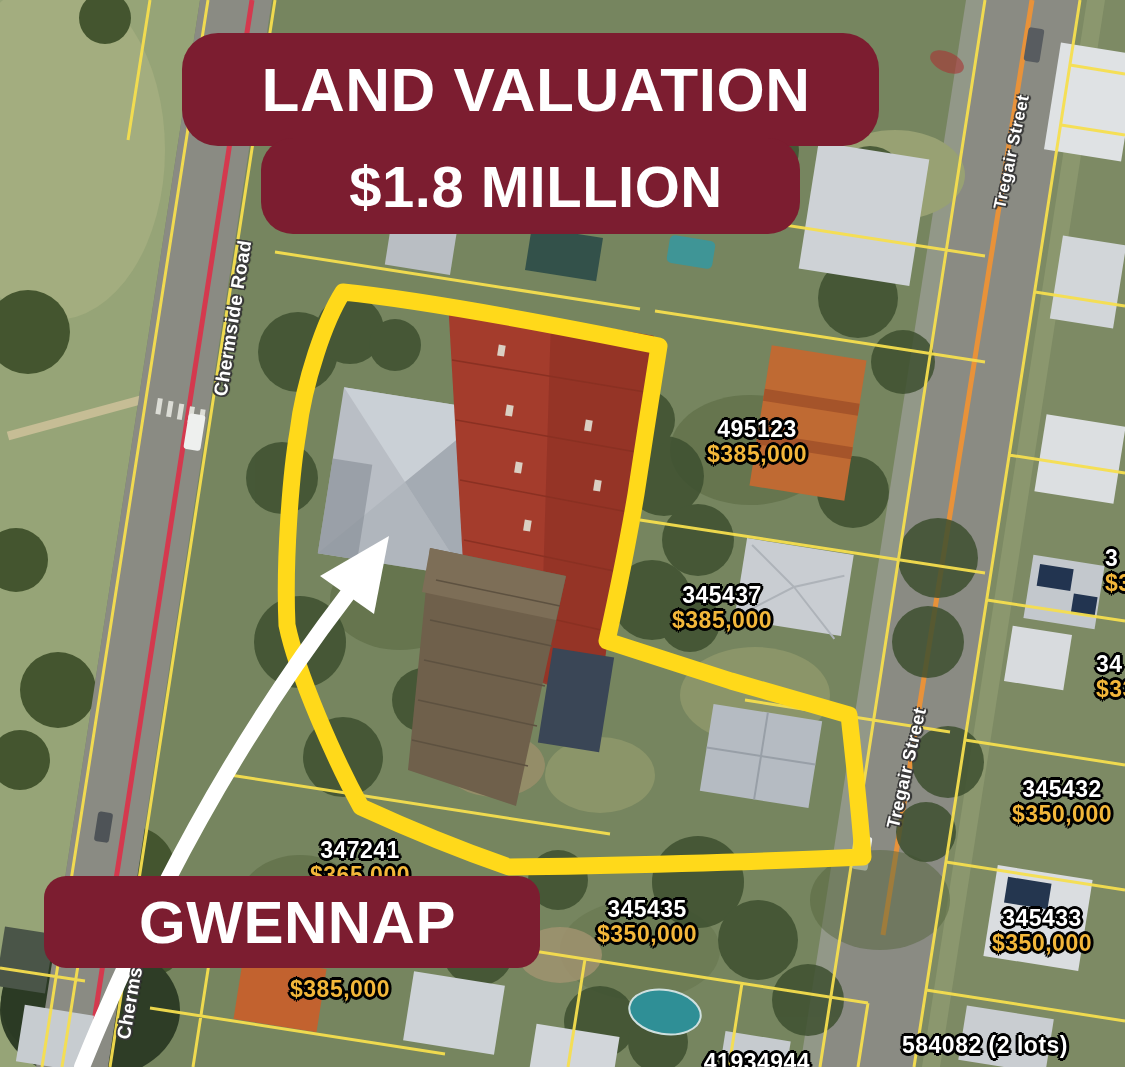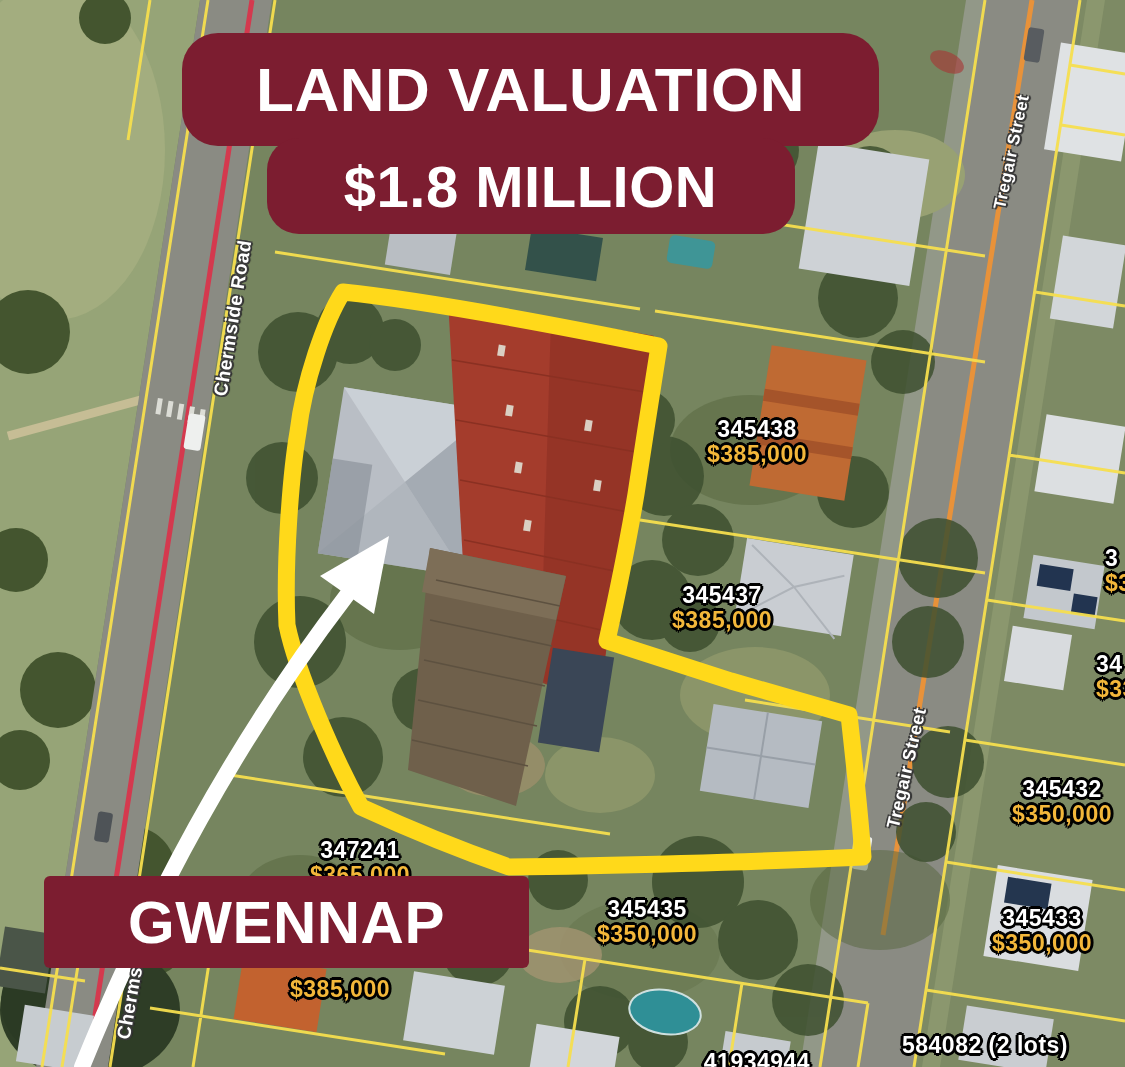--- a/index.html
+++ b/index.html
@@ -18,28 +18,28 @@
      text-shadow:-2px -2px 0 #000,2px -2px 0 #000,-2px 2px 0 #000,2px 2px 0 #000,
                  0 -3px 0 #000,0 3px 0 #000,-3px 0 0 #000,3px 0 0 #000;}
 
   
   .street-label{position:absolute;font-weight:bold;color:#fff;white-space:nowrap;
      letter-spacing:.5px;pointer-events:none;
      text-shadow:-1.5px -1.5px 0 #3a3a3a,1.5px -1.5px 0 #3a3a3a,
                  -1.5px 1.5px 0 #3a3a3a,1.5px 1.5px 0 #3a3a3a,0 2px 1px #222;}
 
   
-  .banner-text{color:#fff;font-weight:bold;letter-spacing:.5px;}
+  .banner-text{color:#fff;font-weight:bold;letter-spacing:.5px;padding-left:11px;}
   #banner-top{position:absolute;left:182px;top:33px;width:697px;}
   #banner-line1{height:113px;border-radius:36px;display:flex;align-items:center;
                 justify-content:center;font-size:62px;}
   #banner-line2{width:528px;height:96px;margin:-8px auto 0;border-radius:32px;
                 display:flex;align-items:center;justify-content:center;font-size:58px;}
   #banner-name{position:absolute;left:44px;top:876px;width:485px;height:92px;
-               border-radius:6px;display:flex;align-items:center;justify-content:center;
+               border-radius:22px;display:flex;align-items:center;justify-content:center;
                font-size:60px;}
 </style>
 </head>
 <body>
 
 <div id="stage">
 
 <svg id="map-svg" width="1125" height="1067" viewBox="0 0 1125 1067">
 
   <rect x="0" y="0" width="1125" height="1067" fill="#76855f"></rect>
@@ -269,21 +269,21 @@
     C284,560 291,473 298,432
     C304,382 325,320 343,292 Z"></path>
 
   <g>
     <path d="M82,1067 Q190,800 347,595" stroke="#ffffff" stroke-width="16" stroke-linecap="round" fill="none"></path>
     <polygon points="389,536 374,614 320,576" fill="#ffffff"></polygon>
   </g>
 </svg>
 
   <div class="lot-label" style="left:757px;top:417px">
-    <span class="lot-id">345438</span>
+    <span class="lot-id">495123</span>
     <span class="lot-value">$385,000</span>
   </div>
   <div class="lot-label" style="left:722px;top:583px">
     <span class="lot-id">345437</span>
     <span class="lot-value">$385,000</span>
   </div>
   <div class="lot-label" style="left:360px;top:838px">
     <span class="lot-id">347241</span>
     <span class="lot-value">$365,000</span>
   </div>

